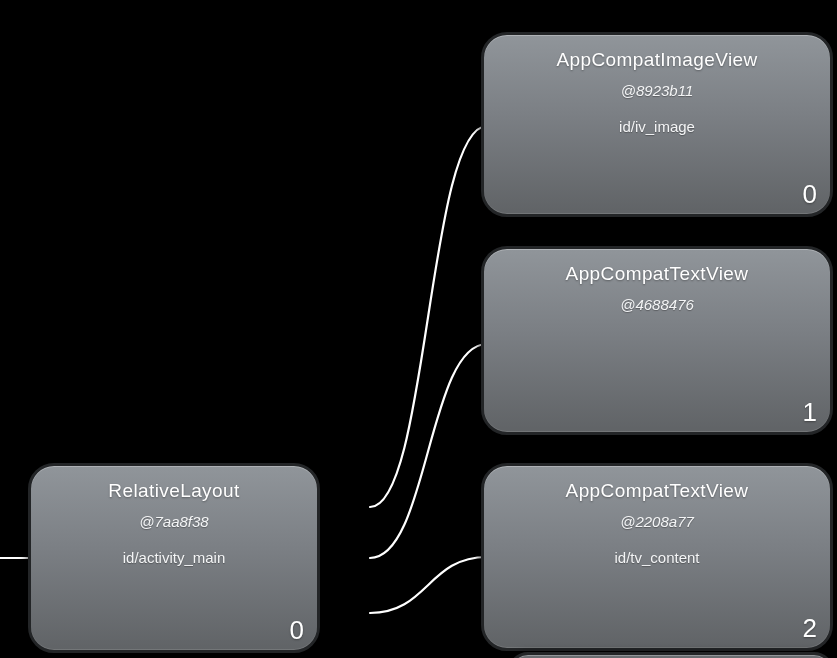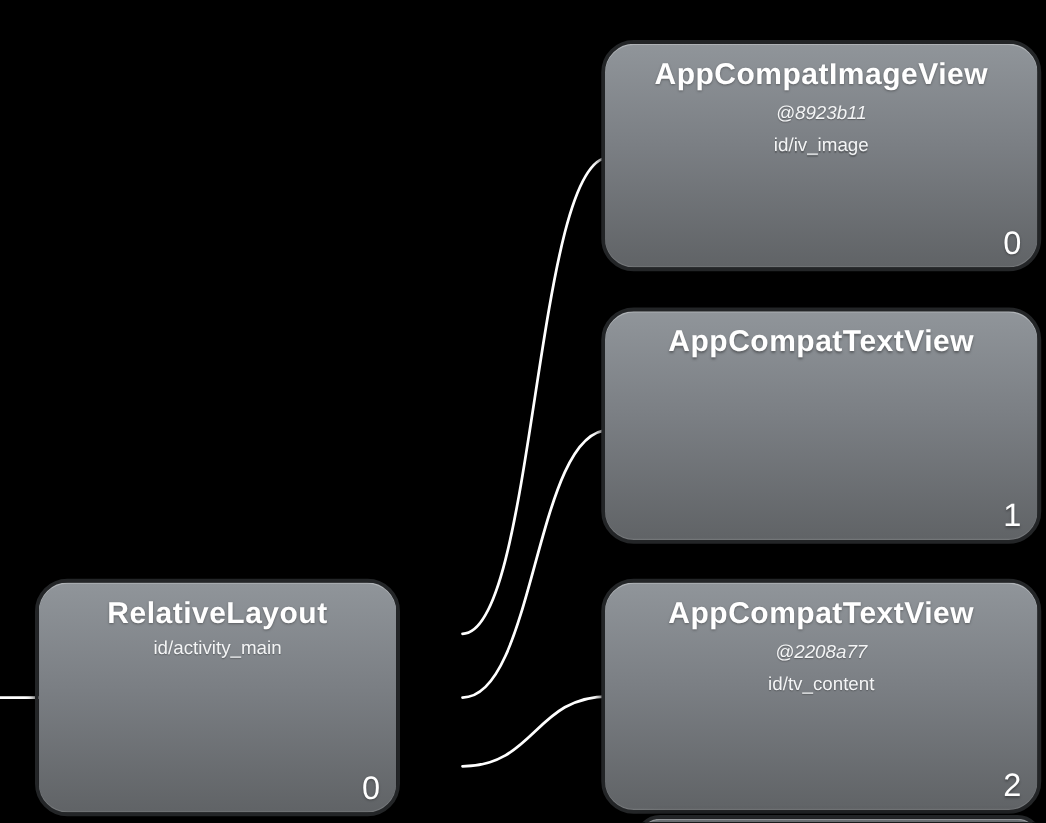--- a/index.html
+++ b/index.html
@@ -38,37 +38,37 @@
     background: linear-gradient(180deg, #90959a 0%, #7b7f84 45%, #606366 100%);
     border: 3px solid #232527;
     box-shadow: inset 0 1px 0 rgba(255,255,255,0.28),
                 inset 0 -1px 0 rgba(255,255,255,0.12),
                 0 2px 8px rgba(0,0,0,0.85);
     color: #ffffff;
     text-align: center;
   }
   .node .cls {
     margin-top: 13px;
-    font-size: 24px;
-    font-weight: 700;
+    font-size: 19px;
+    font-weight: 400;
     letter-spacing: 0.4px;
     line-height: 24px;
     text-shadow: 0 1px 2px rgba(0,0,0,0.35);
   }
   .node .addr {
     margin-top: 9px;
     font-size: 15px;
     font-weight: 400;
     line-height: 20px;
     color: #f4f5f6;
     text-shadow: 0 1px 1px rgba(0,0,0,0.3);
     font-style: italic;
   }
   .node .vid {
-    margin-top: 6px;
+    margin-top: 16px;
     font-size: 15px;
     font-weight: 400;
     line-height: 20px;
     color: #f4f5f6;
     text-shadow: 0 1px 1px rgba(0,0,0,0.3);
   }
   .node .idx {
     position: absolute;
     right: 13px;
     bottom: 5px;
@@ -93,33 +93,35 @@
 
   <svg id="edges" width="837" height="658" viewBox="0 0 837 658">
     <path d="M 0 558 L 34 558"></path>
     <path d="M 370 507 C 428 507 428 126 487 126"></path>
     <path d="M 370 558 C 428 558 428 344 487 344"></path>
     <path d="M 370 613 C 428 613 428 557 487 557"></path>
   </svg>
 
   <div class="node" id="node-root">
     <div class="cls">RelativeLayout</div>
+    <div class="addr">@7aa8f38</div>
     <div class="vid">id/activity_main</div>
     <div class="idx">0</div>
   </div>
 
   <div class="node" id="node-child0">
     <div class="cls">AppCompatImageView</div>
     <div class="addr">@8923b11</div>
     <div class="vid">id/iv_image</div>
     <div class="idx">0</div>
   </div>
 
   <div class="node" id="node-child1">
     <div class="cls">AppCompatTextView</div>
+    <div class="addr">@4688476</div>
     <div class="idx">1</div>
   </div>
 
   <div class="node" id="node-child2">
     <div class="cls">AppCompatTextView</div>
     <div class="addr">@2208a77</div>
     <div class="vid">id/tv_content</div>
     <div class="idx">2</div>
   </div>
 

